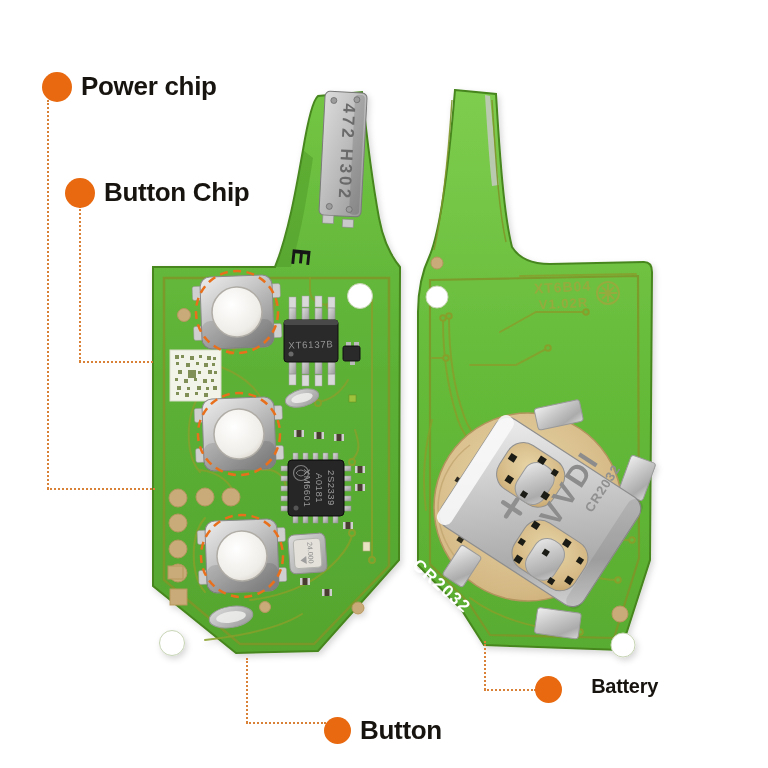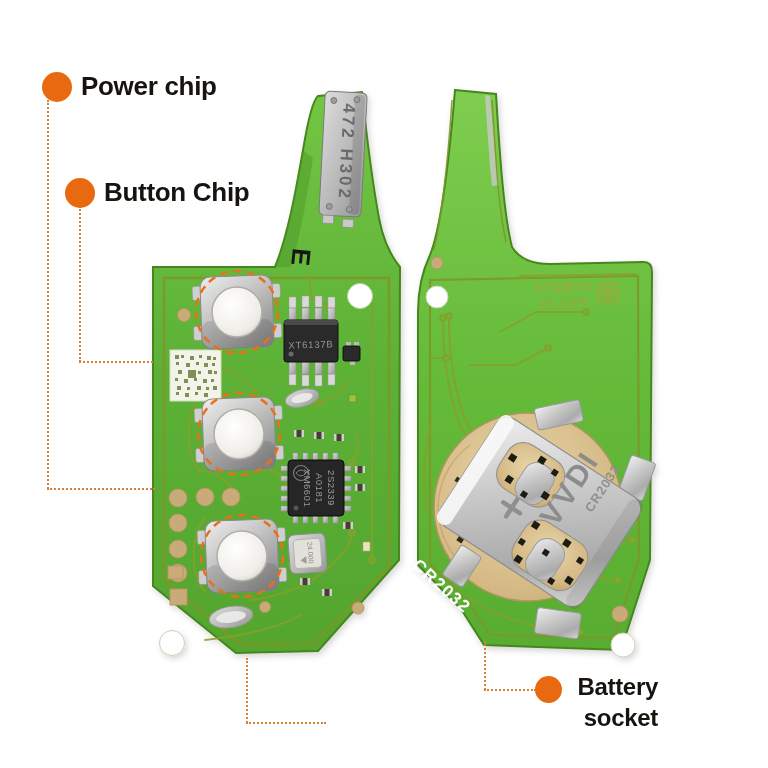--- a/index.html
+++ b/index.html
@@ -4,21 +4,21 @@
 <style>
   html,body{margin:0;padding:0;background:#fff;}
   .stage{position:relative;width:768px;height:768px;background:#ffffff;overflow:hidden;
          font-family:"Liberation Sans",sans-serif;}
   .stage svg{position:absolute;left:0;top:0;}
   .callout{position:absolute;display:flex;align-items:center;gap:9px;
            font-weight:bold;font-size:26px;letter-spacing:-0.3px;color:#17130f;white-space:nowrap;}
   .dot{display:inline-block;width:30px;height:30px;border-radius:50%;background:#E8690F;flex:0 0 auto;}
   .dot.sm{width:27px;height:27px;}
   .dot.abs{position:absolute;}
-  .label2{position:absolute;font-weight:bold;font-size:24px;letter-spacing:-0.3px;color:#17130f;
+  .label2{position:absolute;font-weight:bold;font-size:20px;letter-spacing:-0.3px;color:#17130f;
           text-align:right;line-height:31px;width:100px;}
   .lv{position:absolute;width:0;border-left:2px dotted #D98136;}
   .lh{position:absolute;height:0;border-top:2px dotted #D98136;}
   text{font-family:"Liberation Sans",sans-serif;}
 </style>
 </head>
 <body>
 
 <div class="stage">
 
@@ -431,19 +431,22 @@
 <div class="lh" style="left:484px;top:689px;width:52px"></div>
 
 <div class="callout" style="left:42px;top:71px">
   <span class="dot"></span>
   <span>Power chip</span>
 </div>
 <div class="callout" style="left:65px;top:177px">
   <span class="dot"></span>
   <span>Button Chip</span>
 </div>
+<div class="callout" style="left:324px;top:715px">
+  <span class="dot sm"></span>
+  <span>Button</span>
+</div>
 <span class="dot sm abs" style="left:535px;top:676px"></span>
 <div class="label2" style="left:558px;top:671px">
   <div>Battery</div>
-  <div>socket</div>
 </div>
 
 </div>
 
 </body></html>

